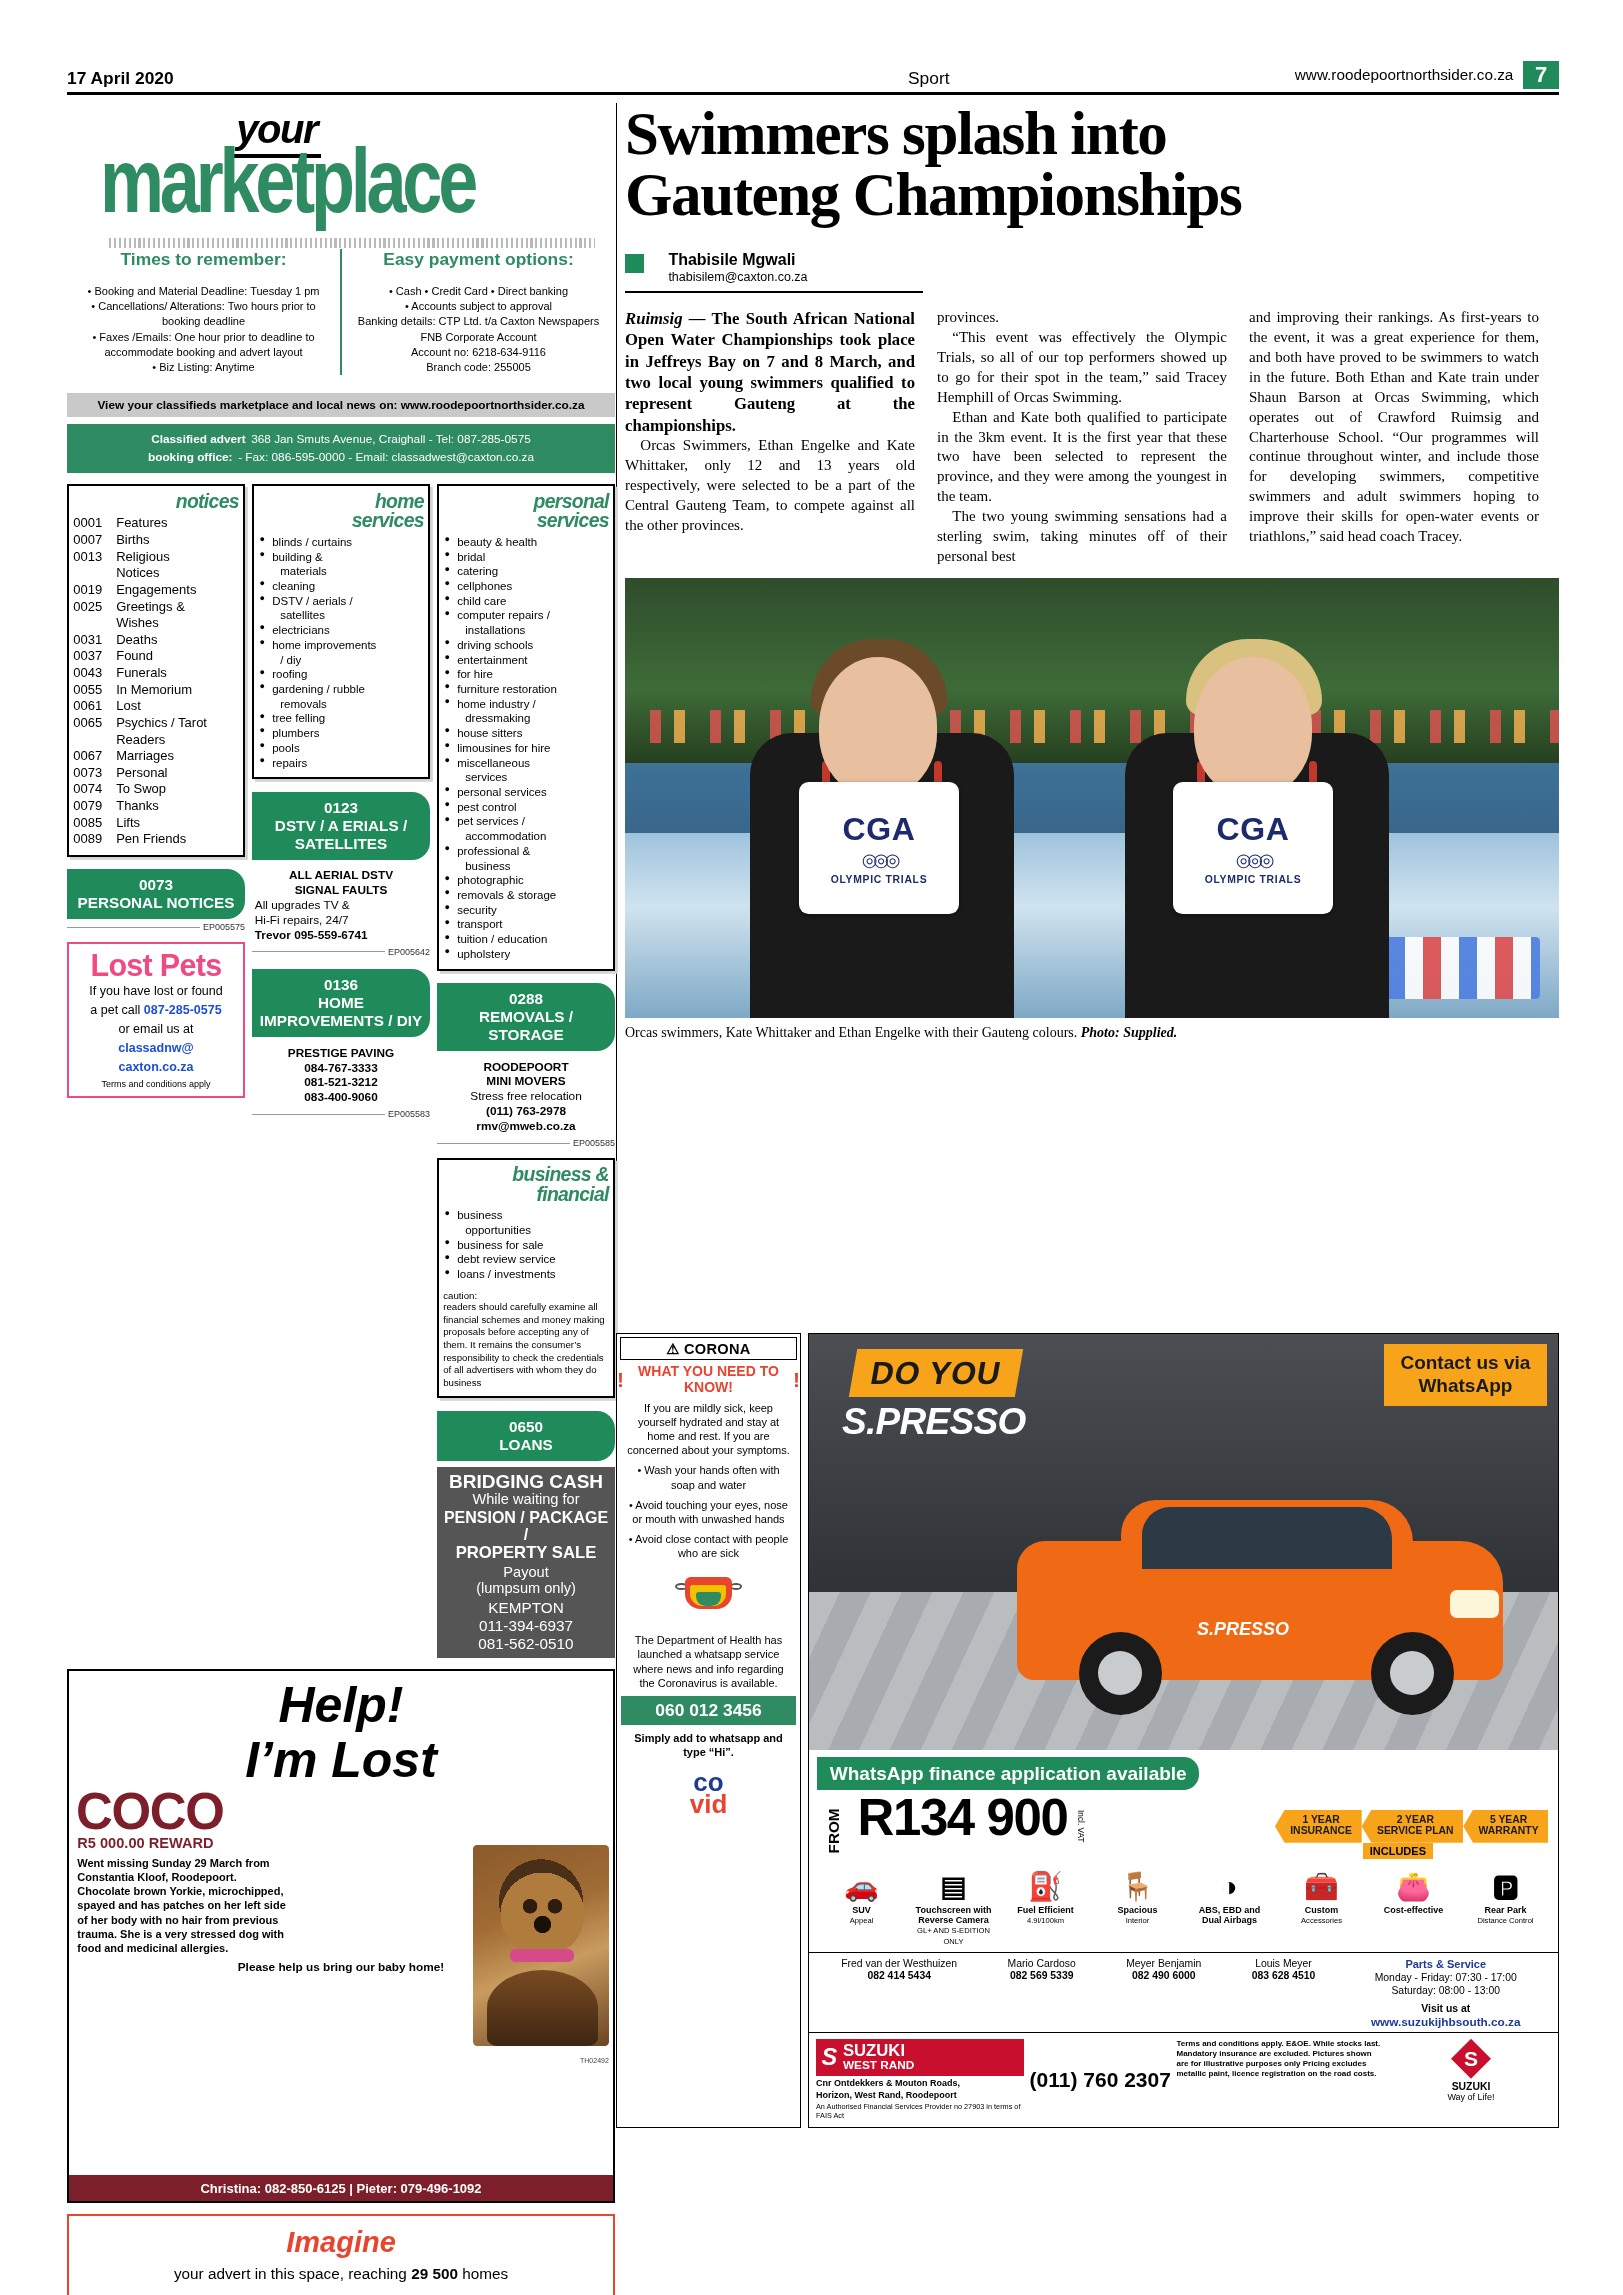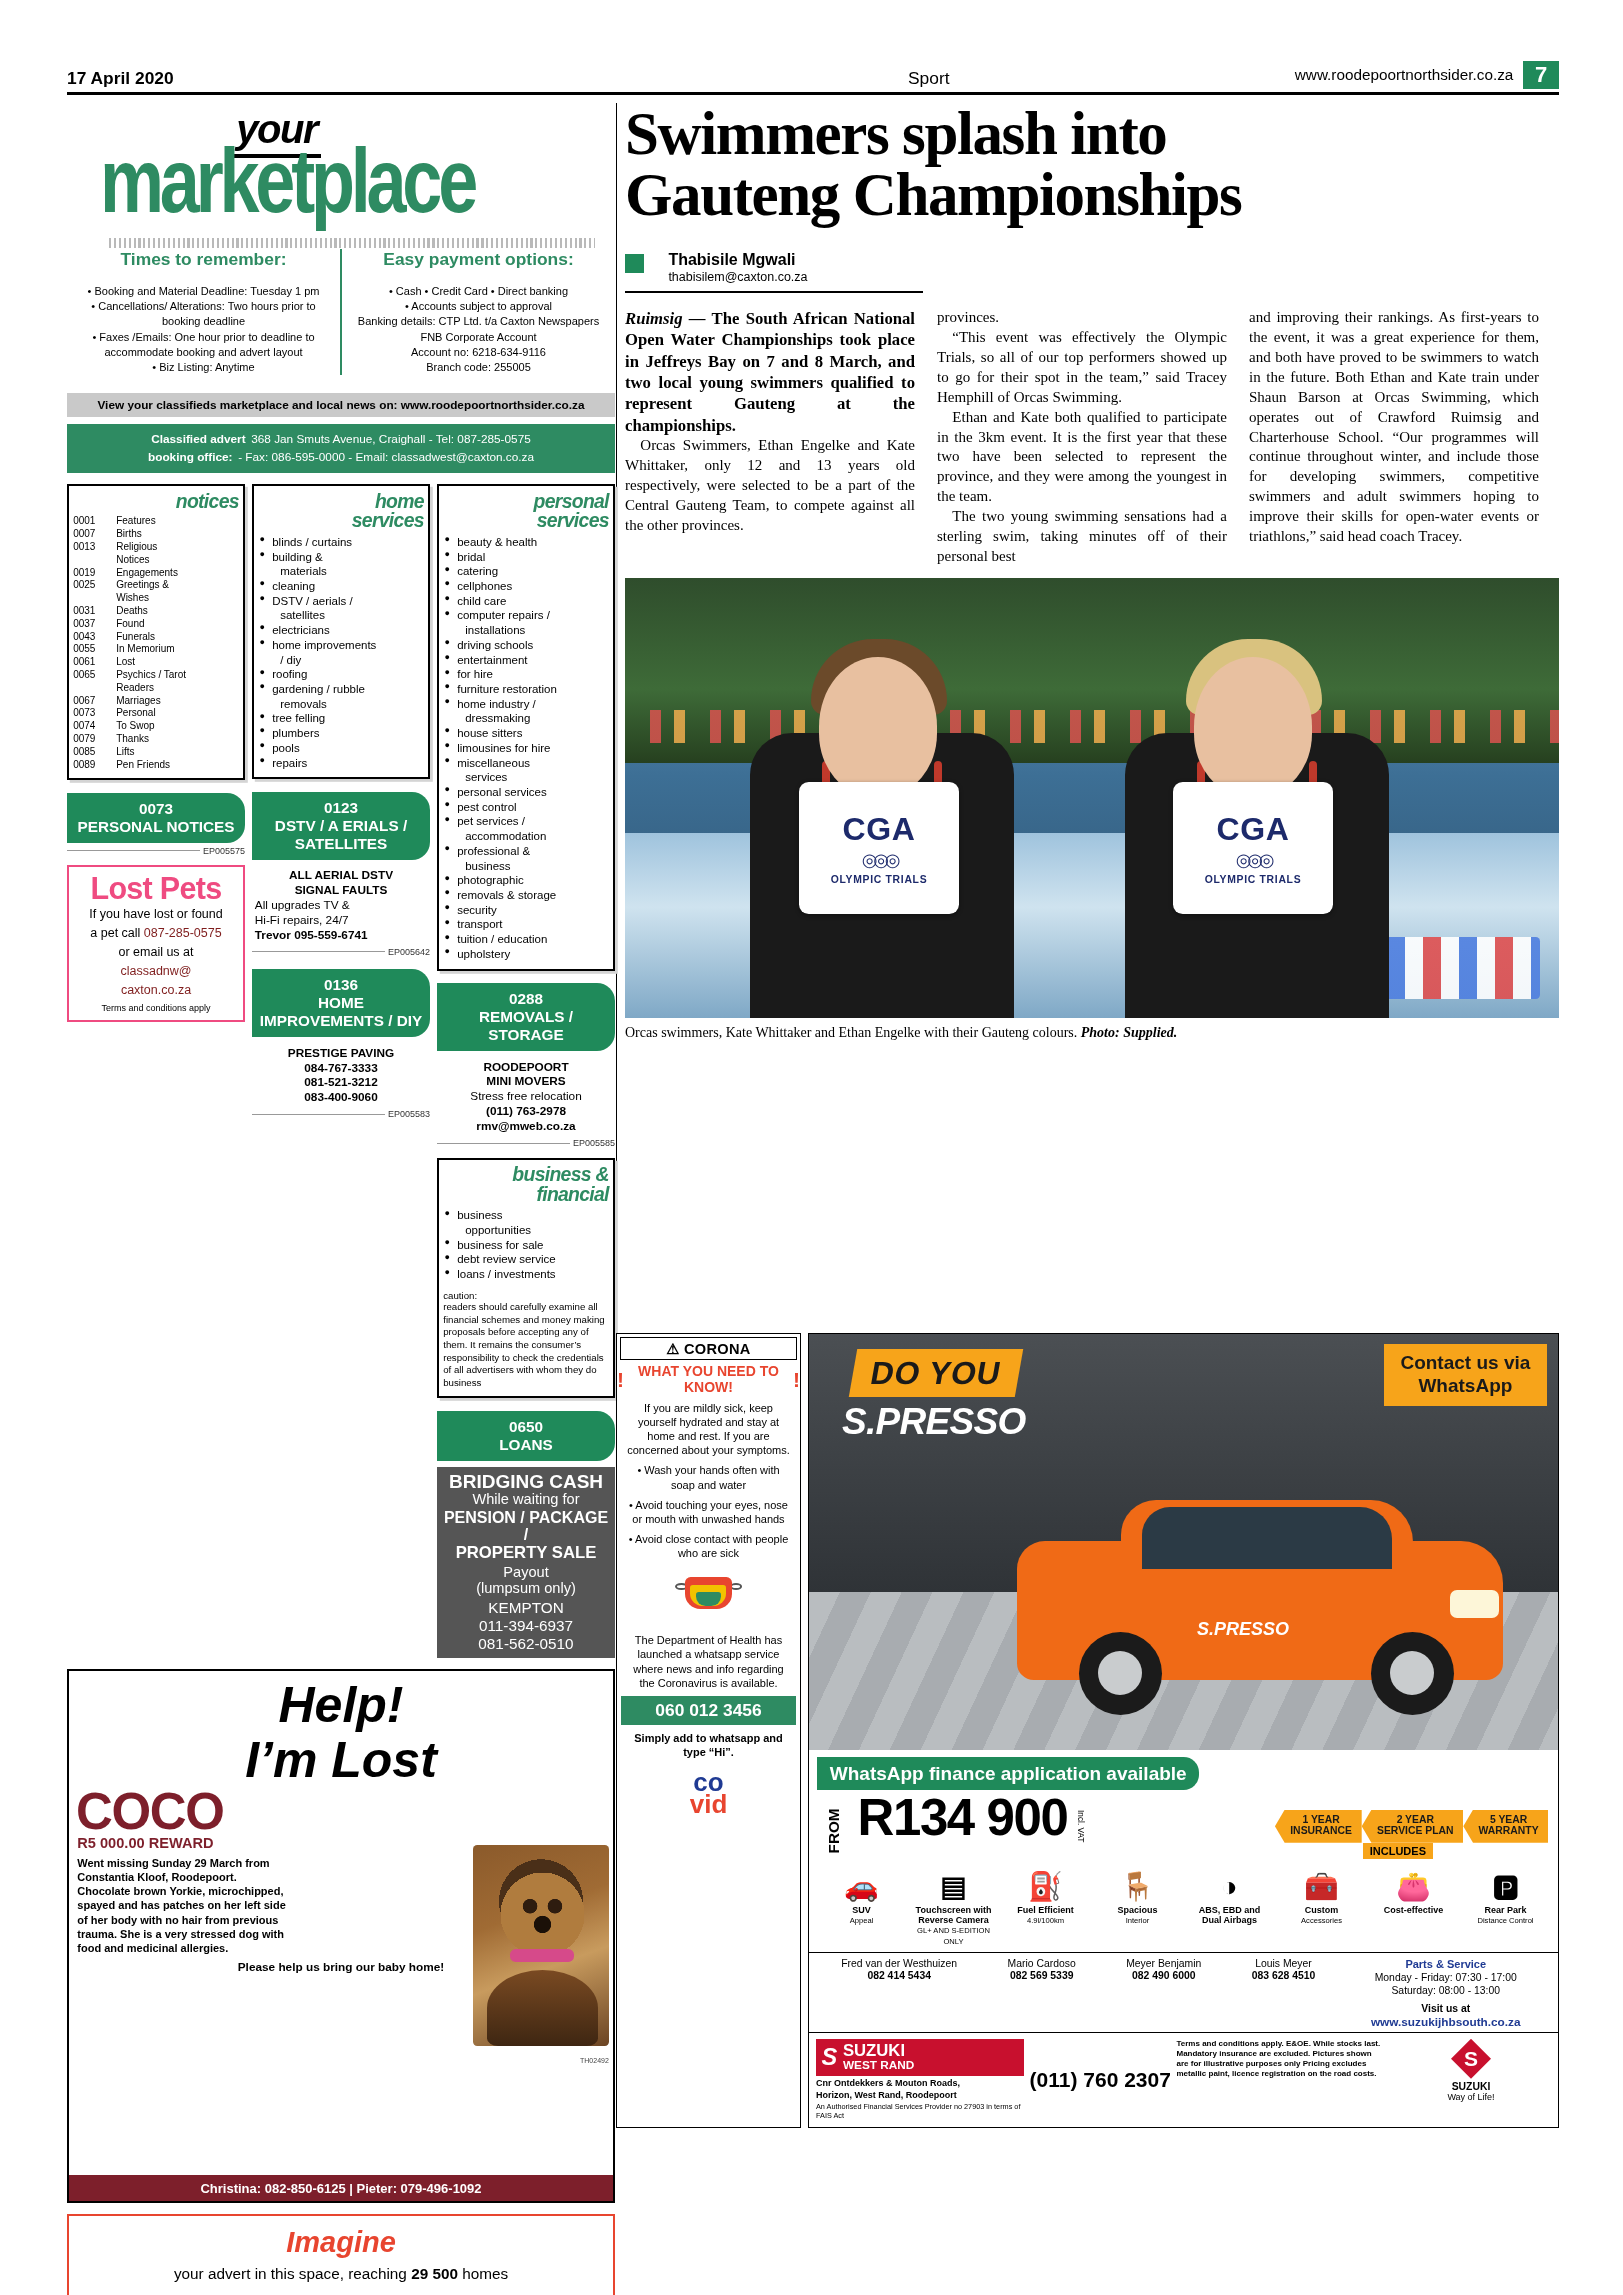--- a/index.html
+++ b/index.html
@@ -50,42 +50,42 @@
   .classbar b { font-weight: bold; }
 
   
   .cols3 { display: flex; gap: 7px; margin-top: 11px; }
   .c3 { width: 178px; }
 
   .catbox { border: 2.1px solid #000; padding: 5.6px 4.2px 7px 4.2px; background: #fff;
             box-shadow: 2.8px 2.8px 0 #d4d4d4; }
   .cat-title { color: #2e8b62; font-style: italic; font-weight: bold; font-size: 19.4px;
                text-align: right; letter-spacing: -0.7px; line-height: 1.0; margin-bottom: 4.2px; }
-  .notice-row { display: flex; font-size: 10px; line-height: 1.28; }
+  .notice-row { display: flex; font-size: 13px; line-height: 1.28; }
   .notice-row .code { width: 43px; flex: none; }
   .bul { font-size: 11.5px; line-height: 1.28; padding-left: 14px; position: relative; }
   .bul::before { content: "\25CF"; position: absolute; left: 1.4px; top: -0.7px; font-size: 9px; }
   .bul.cont::before { content: ""; }
   .bul.cont { padding-left: 22px; }
 
   
   .greenhead { background: #1f8a5a; color: #fff; text-align: center; font-weight: bold;
     border-radius: 0 18px 18px 0; padding: 7px 4.2px; font-size: 15.3px; line-height: 1.18;
     margin-top: 12.5px; letter-spacing: 0px; }
   .adbody { text-align: center; font-size: 11.8px; line-height: 1.26; padding: 8.3px 2.8px 1.4px 2.8px; }
   .adbody b { font-weight: bold; }
   .epline { display: flex; align-items: center; gap: 2.8px; margin-top: 2.8px; }
   .epline .ln { flex: 1; height: 0.7px; background: #999; }
   .epline .ep { font-size: 9px; color: #333; }
 
   
   .lostpets { border: 2.8px solid #ef4b81; margin-top: 9.7px; padding: 5.6px 5.6px 7px 5.6px; text-align: center; }
   .lp-title { color: #ef4b81; font-weight: bold; font-size: 30.5px; line-height: 1; letter-spacing: -0.7px; }
   .lp-text { font-size: 12.5px; line-height: 1.3; margin-top: 2.8px; }
-  .lp-pink { color: #7f1d1d; font-weight: normal; }
+  .lp-pink { color: #1d4ed8; font-weight: bold; }
   .lp-terms { font-size: 9px; margin-top: 4.2px; }
 
   
   .poster { border: 2.1px solid #000; margin-top: 11px; position: relative; height: 534px; overflow: hidden; background: #fff; }
   .poster .h1 { font-weight: bold; font-style: italic; font-size: 50px; text-align: center; margin-top: 8.3px; line-height: 1.0; }
   .poster .h2 { font-weight: bold; font-style: italic; font-size: 50px; text-align: center; line-height: 1.0; margin-top: 5.6px; }
   .poster .coco { font-weight: bold; font-size: 51px; color: #7d1f2b; letter-spacing: -1.4px; margin: 4.2px 0 0 7px; line-height: .9;}
   .poster .reward { font-weight: bold; font-size: 14.6px; color: #7d1f2b; margin: 0 0 2.8px 8.3px; }
   .poster .body { font-size: 11px; line-height: 1.3; padding: 1.4px 7px 0 8.3px; width: 229px; font-weight: bold; }
   .poster .plead { font-size: 11.8px; font-weight: bold; text-align: center; padding: 4.2px 7px 0 7px; }

